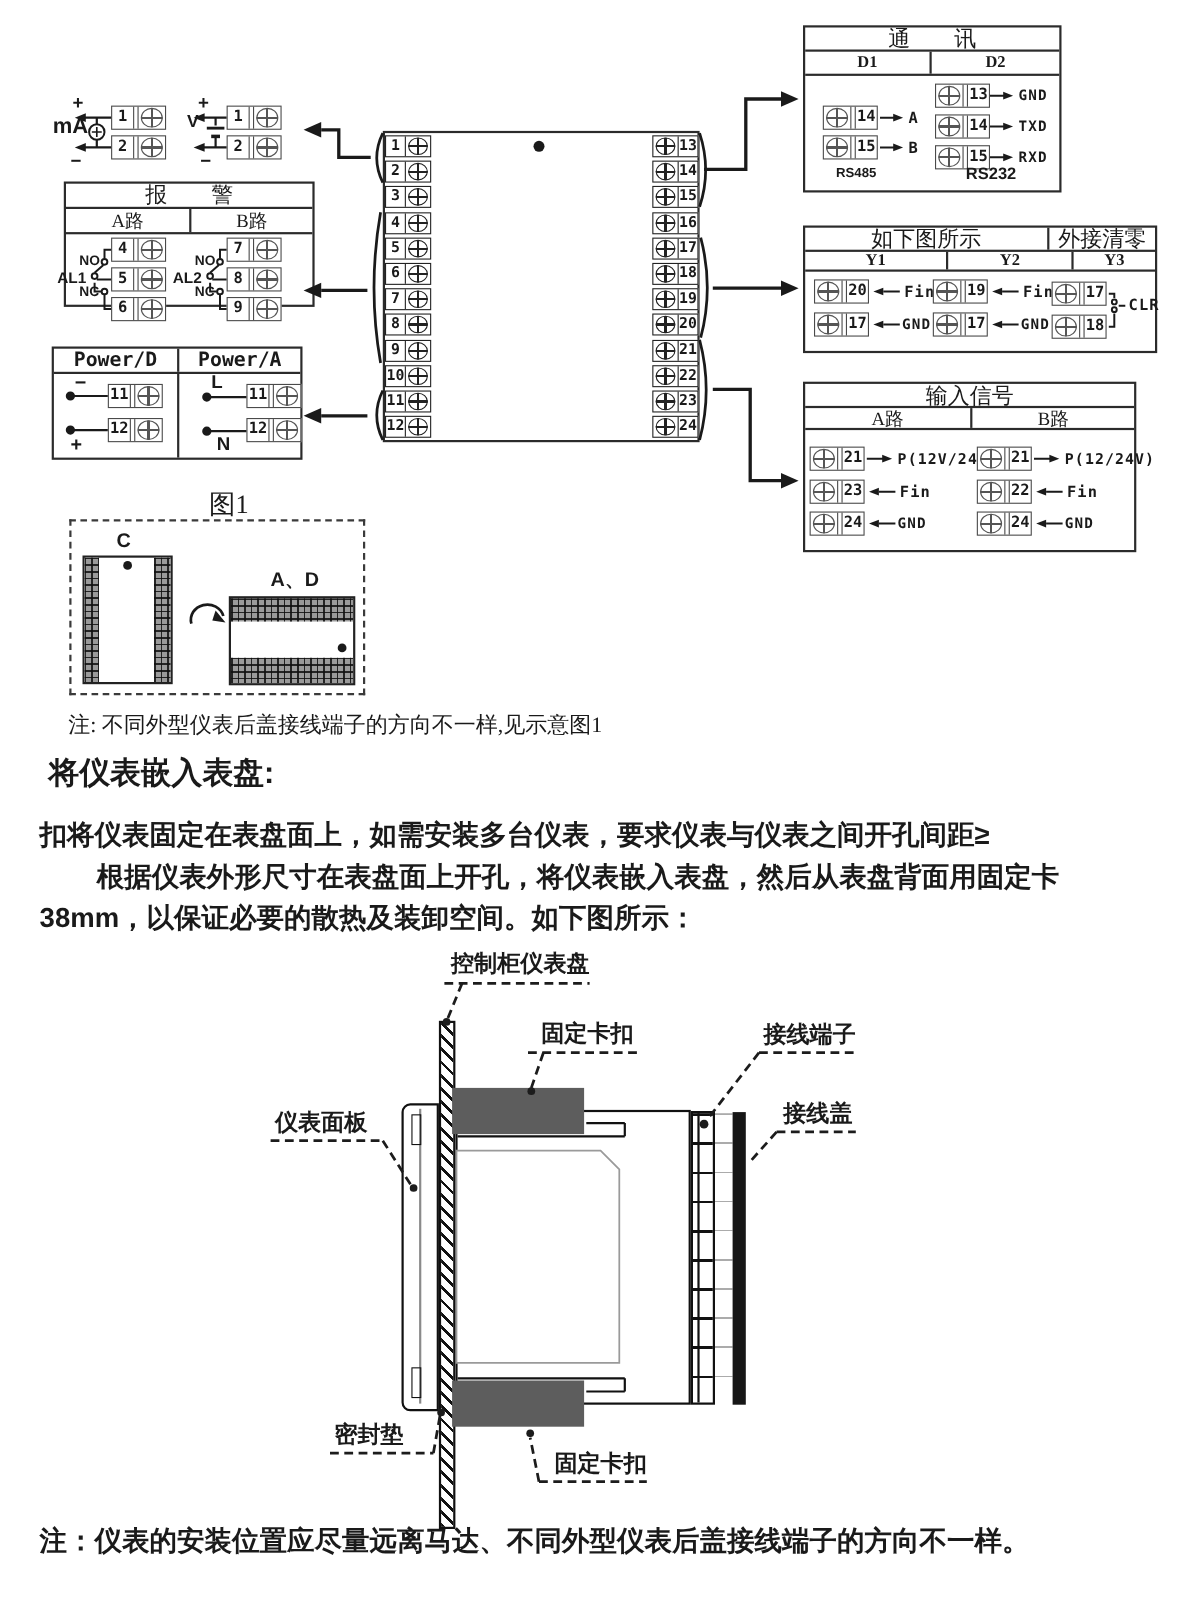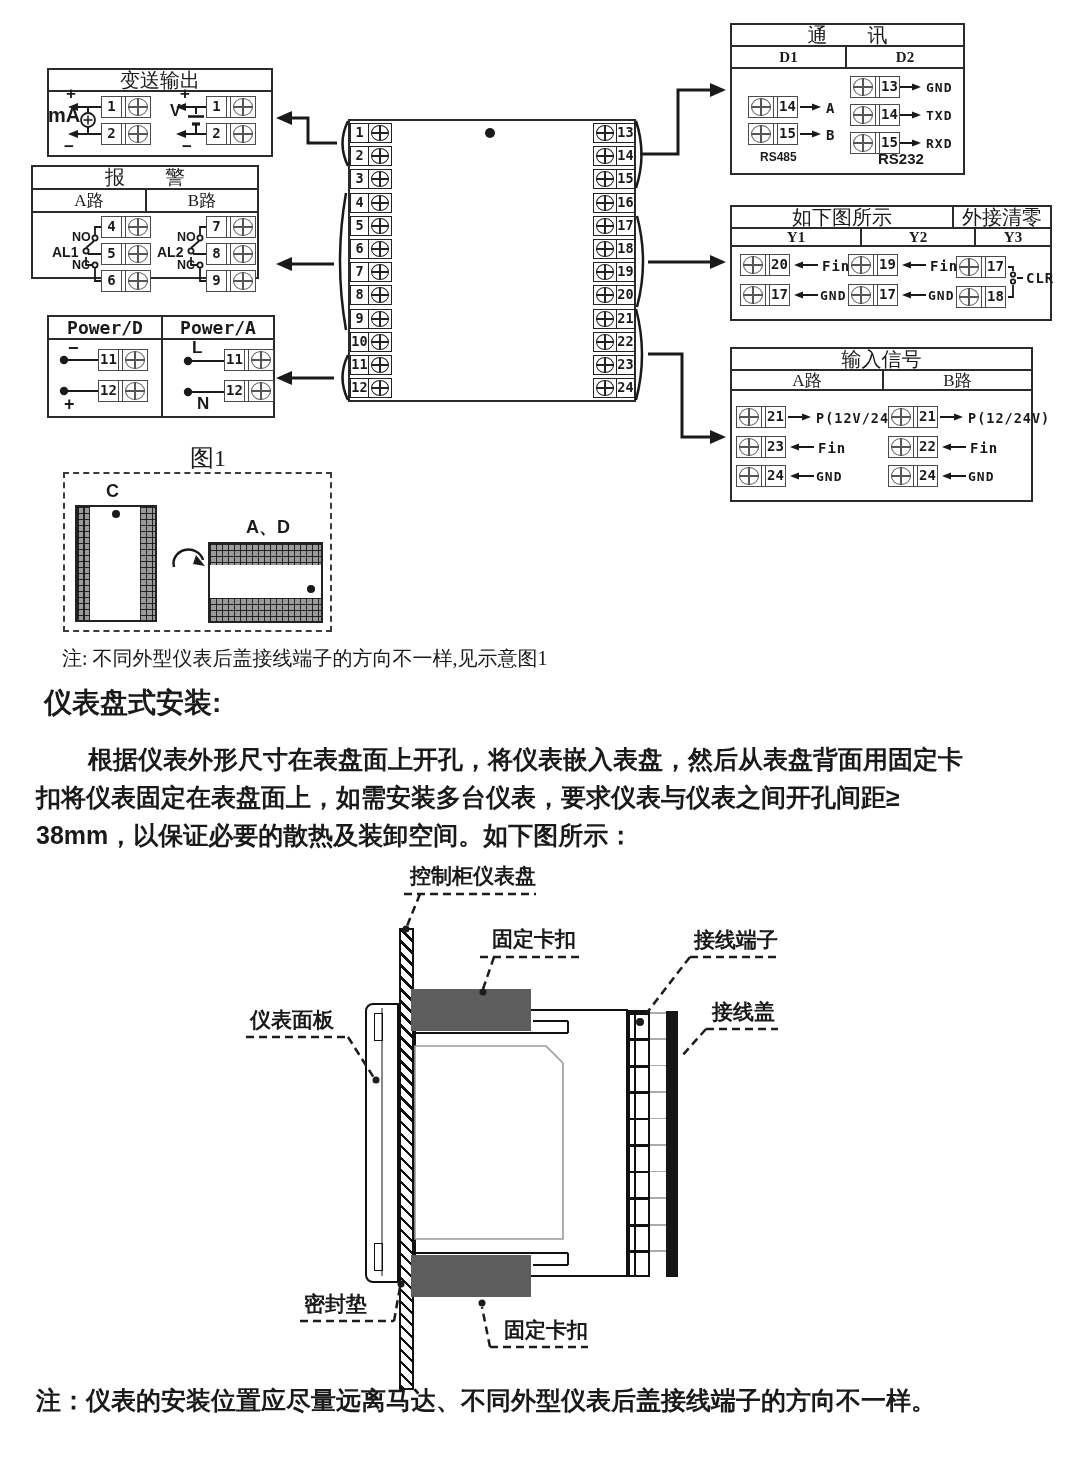--- a/index.html
+++ b/index.html
@@ -52,25 +52,20 @@
      repeating-linear-gradient(45deg,#111 0 2.5px,#fff 2.5px 8.5px);}
   .ilabel{position:absolute;font-size:21px;font-weight:600;white-space:nowrap;}
   .txt{position:absolute;white-space:nowrap;}
   svg.art{position:absolute;left:0;top:0;z-index:9;pointer-events:none;}
 </style>
 </head>
 <body>
 
 <div class="page">
 
-  <div class="box" style="left:47px;top:68px;width:226px;height:89px">
-    <div class="row bb" style="height:22px">
-        <div class="cell cn btitle" style="flex:1">变送输出</div>
-      </div>
-  </div>
   <div class="sl" style="left:48px;top:104px;font-size:20px">mA</div>
   <div class="sl" style="left:66px;top:84px;font-size:17px">+</div>
   <div class="sl" style="left:64px;top:137px;font-size:17px">−</div>
   <div class="term" style="left:101px;top:96px">
       <span class="tnum">1</span>
       <span class="tsep"></span>
       <span class="screw"></span>
     </div>
   <div class="term" style="left:101px;top:123px">
       <span class="tnum">2</span>
@@ -84,21 +79,21 @@
       <span class="tnum">1</span>
       <span class="tsep"></span>
       <span class="screw"></span>
     </div>
   <div class="term" style="left:206px;top:123px">
       <span class="tnum">2</span>
       <span class="tsep"></span>
       <span class="screw"></span>
     </div>
 
-  <div class="box" style="left:31px;top:165px;width:228px;height:114px">
+  <div class="box" style="left:58px;top:165px;width:228px;height:114px">
     <div class="row bb" style="height:23px">
         <div class="cell cn btitle" style="flex:1">报　　警</div>
       </div>
     <div class="row bb" style="height:23px">
       <div class="cell cn hdr" style="width:112px">A路</div>
       <div class="cell cn hdr bl" style="flex:1">B路</div>
     </div>
     <div class="row" style="flex:1">
         <div style="width:112px"></div>
         <div class="bl" style="flex:1"></div>
@@ -433,24 +428,24 @@
   <div class="sl" style="left:106px;top:481px;font-size:18px">C</div>
   <div class="form" style="left:75px;top:505px;width:82px;height:117px"></div>
   <div class="strip" style="left:77px;top:507px;width:13px;height:113px"></div>
   <div class="strip" style="left:140px;top:507px;width:15px;height:113px"></div>
   <div class="sl" style="left:246px;top:515px;font-size:18px">A、D</div>
   <div class="form" style="left:208px;top:542px;width:115px;height:81px"></div>
   <div class="strip" style="left:210px;top:544px;width:111px;height:21px"></div>
   <div class="strip" style="left:210px;top:598px;width:111px;height:23px"></div>
 
   <div class="txt cn" style="left:62px;top:645px;font-size:20px">注: 不同外型仪表后盖接线端子的方向不一样,见示意图1</div>
-  <div class="txt" style="left:44px;top:684px;font-size:28px;font-weight:bold">仪表盘式安装:</div>
+  <div class="txt" style="left:44px;top:684px;font-size:28px;font-weight:bold">将仪表嵌入表盘:</div>
   <div class="abs" style="left:36px;top:740px;width:1030px;font-size:25px;font-weight:600;line-height:38px">
+    <div>扣将仪表固定在表盘面上，如需安装多台仪表，要求仪表与仪表之间开孔间距≥</div>
     <div style="padding-left:52px">根据仪表外形尺寸在表盘面上开孔，将仪表嵌入表盘，然后从表盘背面用固定卡</div>
-    <div>扣将仪表固定在表盘面上，如需安装多台仪表，要求仪表与仪表之间开孔间距≥</div>
     <div>38mm，以保证必要的散热及装卸空间。如下图所示：</div>
   </div>
 
   <div class="ilabel" style="left:410px;top:862px">控制柜仪表盘</div>
   <div class="ilabel" style="left:492px;top:925px">固定卡扣</div>
   <div class="ilabel" style="left:694px;top:926px">接线端子</div>
   <div class="ilabel" style="left:712px;top:998px">接线盖</div>
   <div class="ilabel" style="left:250px;top:1006px">仪表面板</div>
   <div class="ilabel" style="left:304px;top:1290px">密封垫</div>
   <div class="ilabel" style="left:504px;top:1316px">固定卡扣</div>

